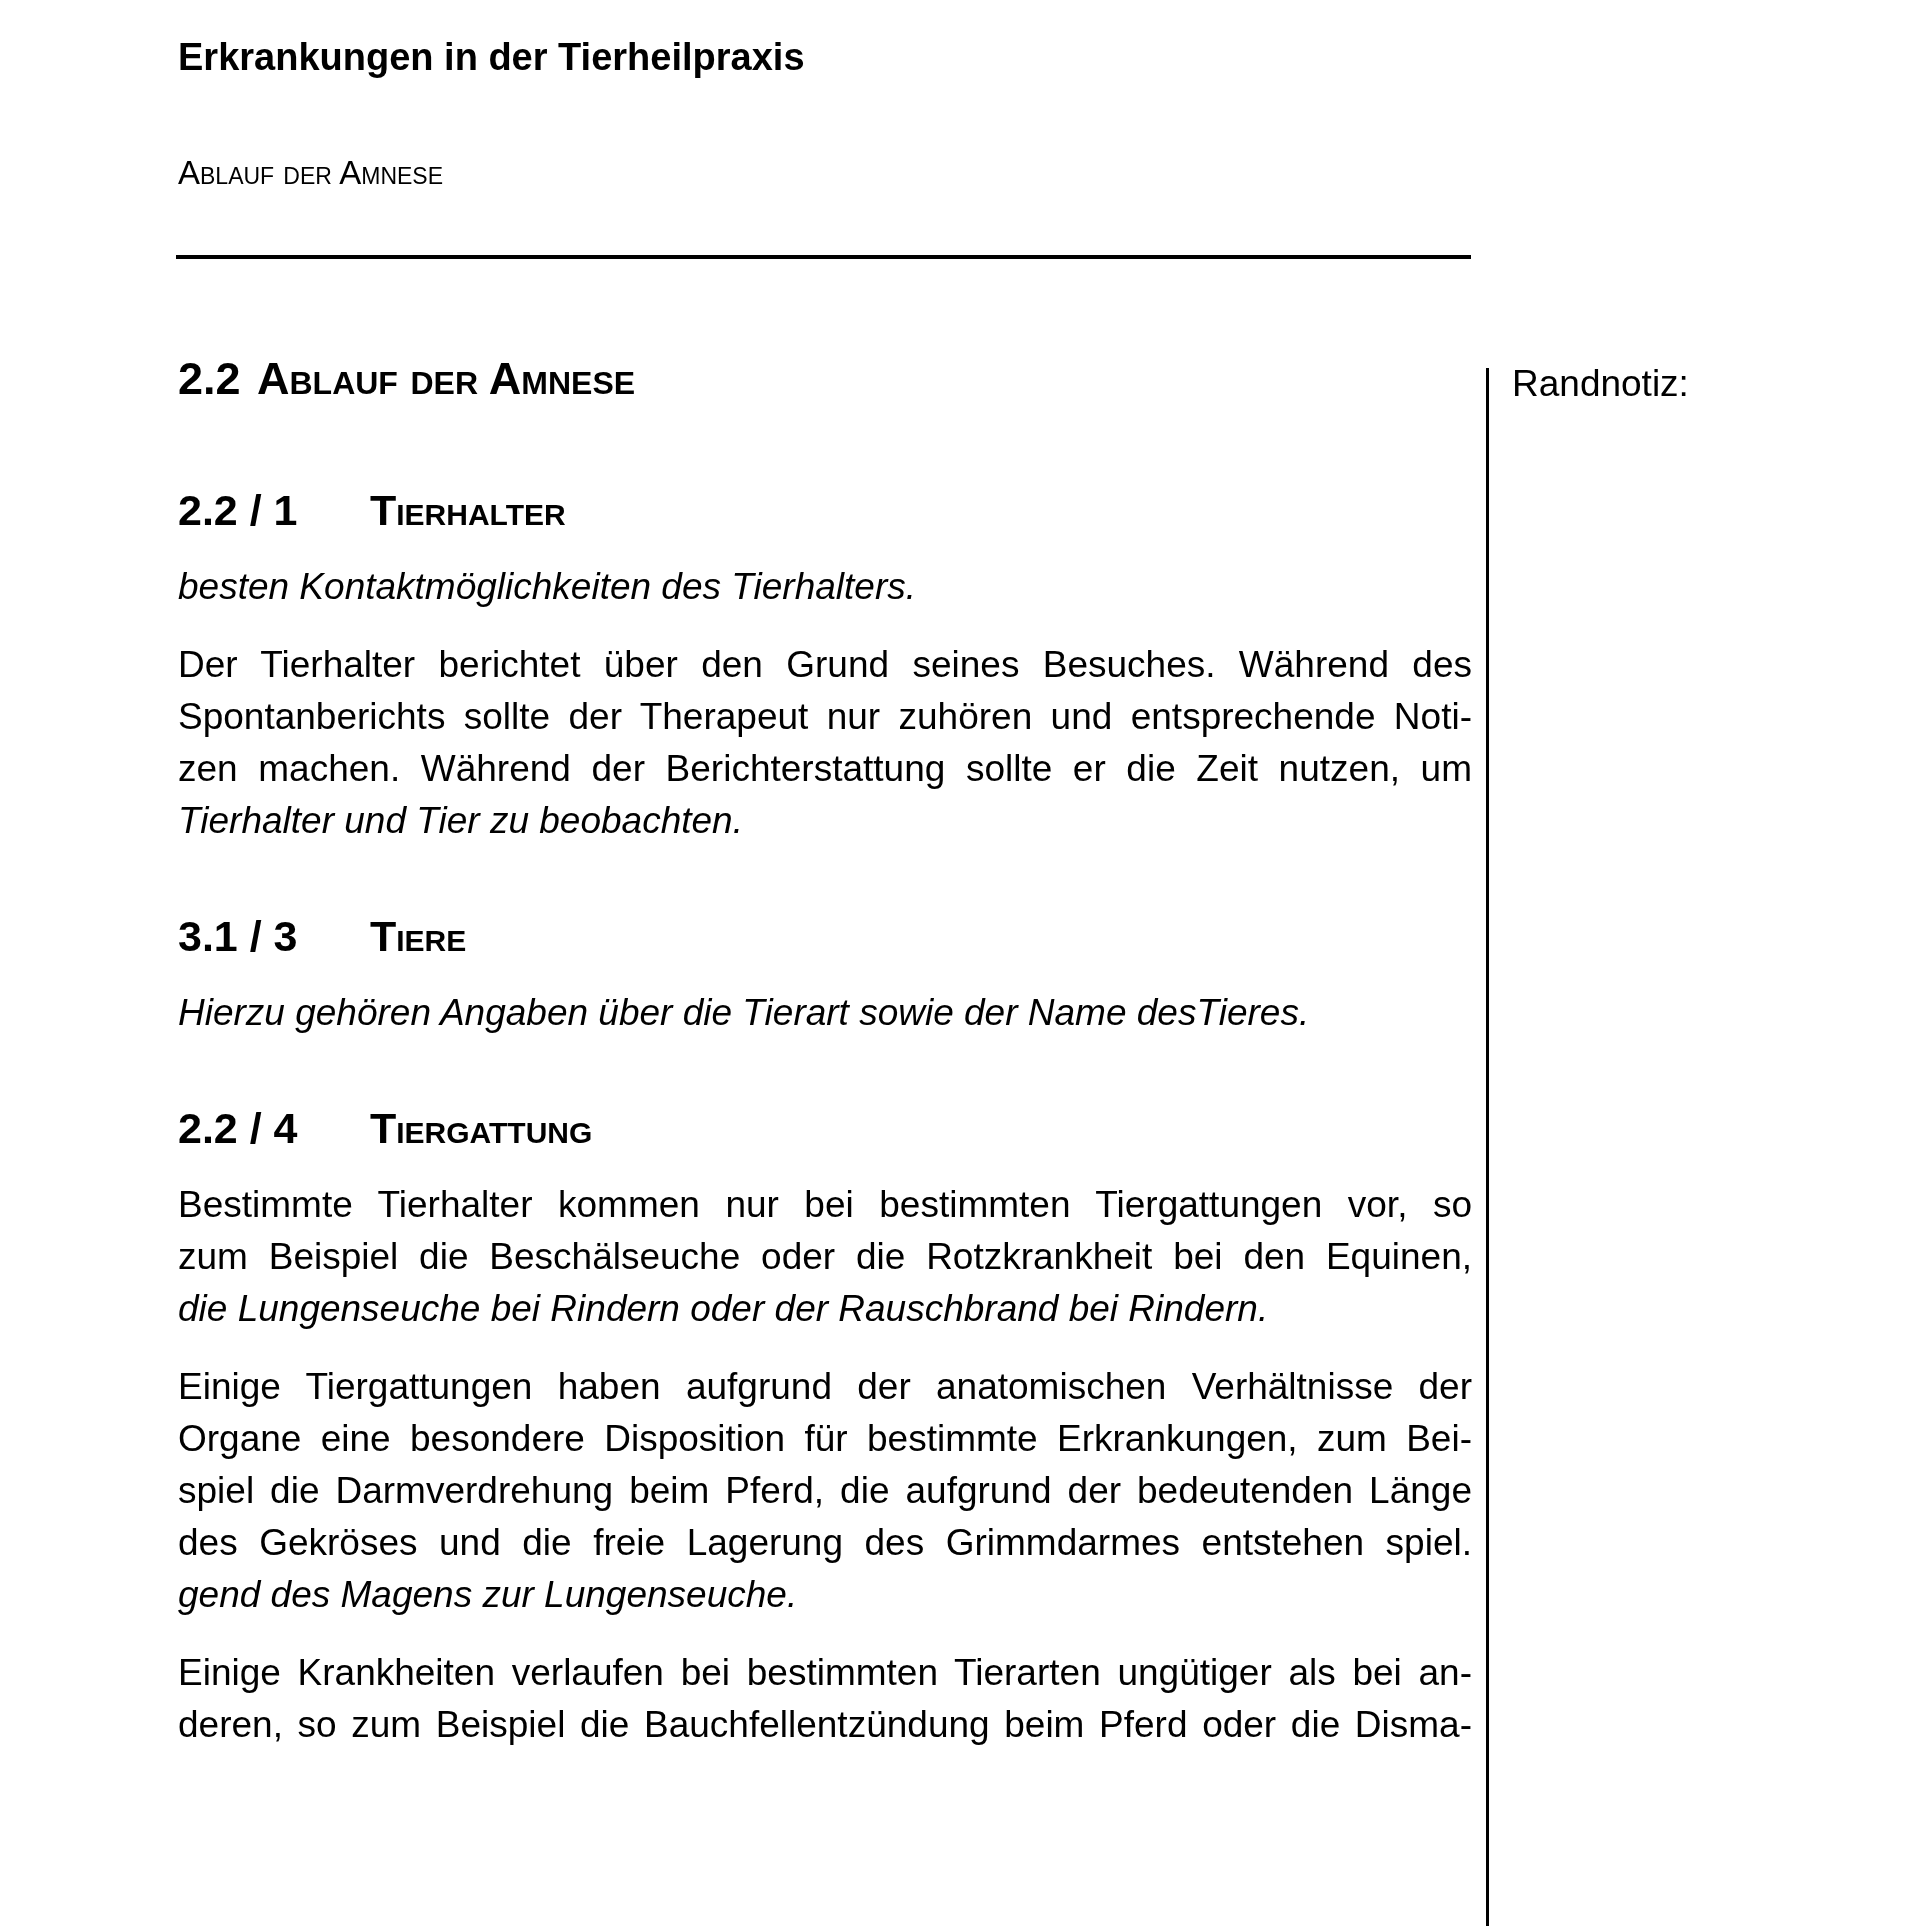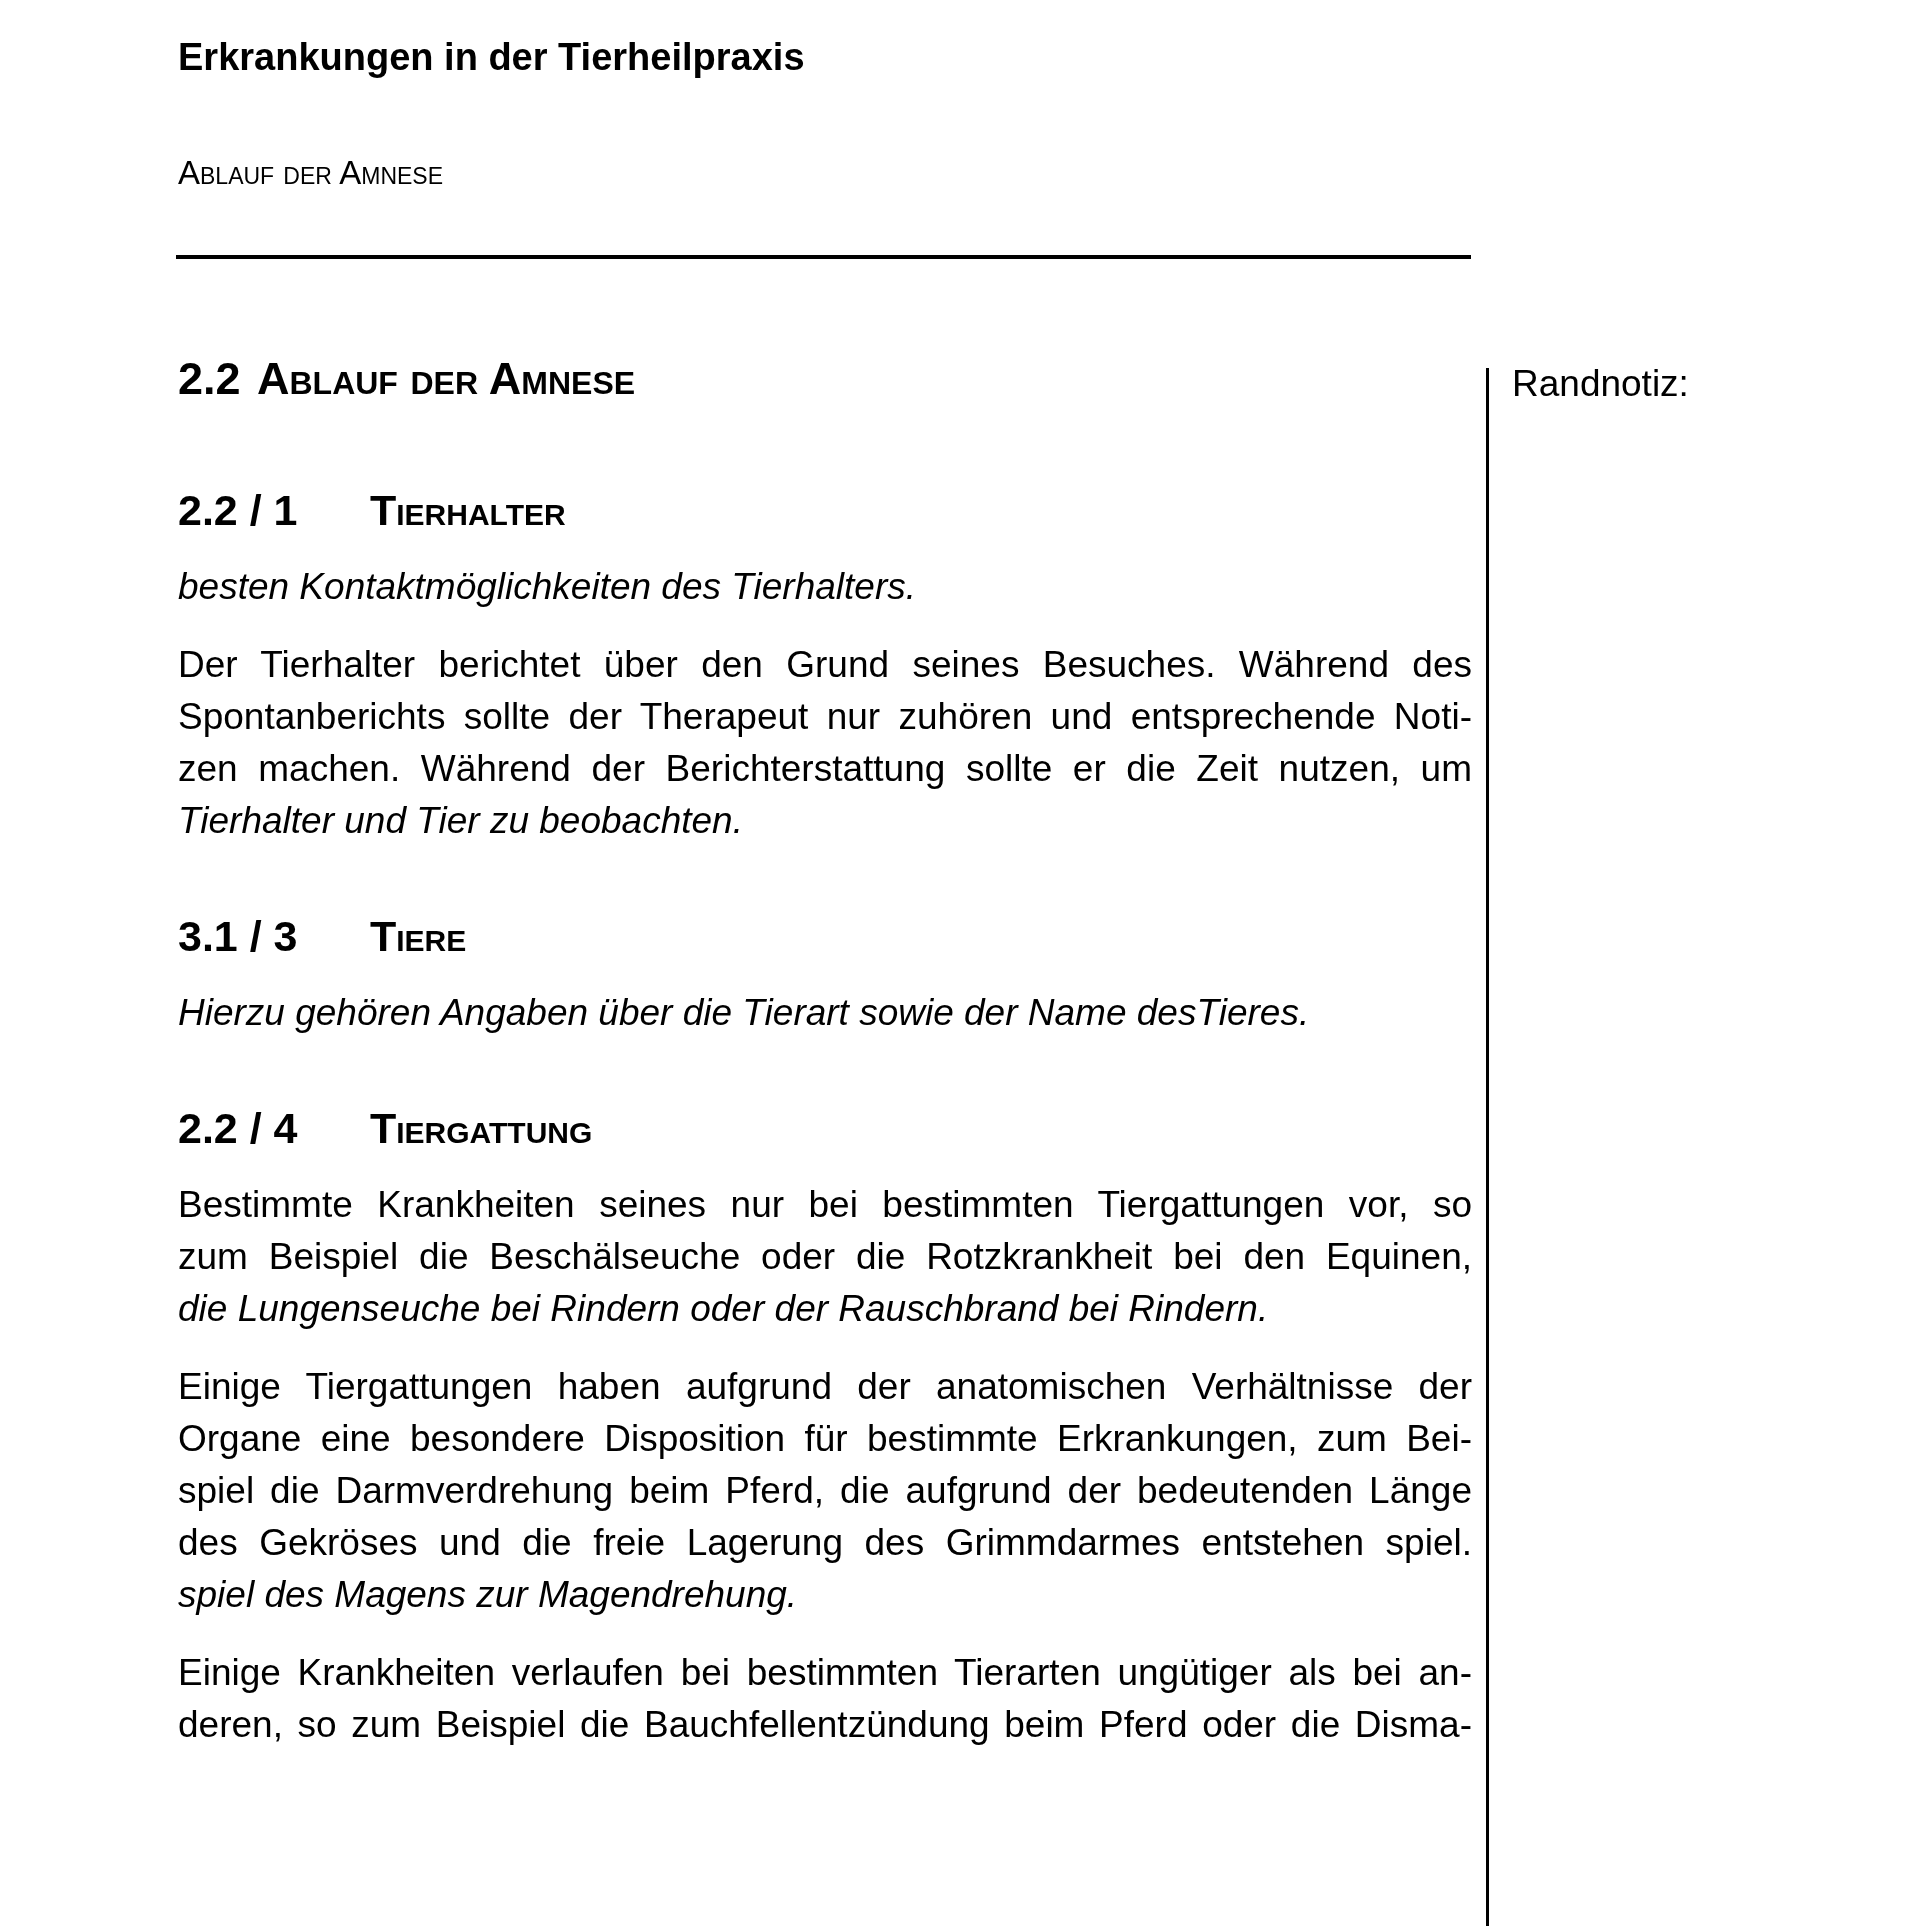--- a/index.html
+++ b/index.html
@@ -124,30 +124,30 @@
         <div class="line">Spontanberichts sollte der Therapeut nur zuhören und entsprechende Noti-</div>
         <div class="line">zen machen. Während der Berichterstattung sollte er die Zeit nutzen, um</div>
         <div class="line last">Tierhalter und Tier zu beobachten.</div>
       </div>
       <div class="sec-heading"><span class="sec-num">3.1 / 3</span><span class="sc">Tiere</span></div>
       <div class="para">
         <div class="line last">Hierzu gehören Angaben über die Tierart sowie der Name desTieres.</div>
       </div>
       <div class="sec-heading"><span class="sec-num">2.2 / 4</span><span class="sc">Tiergattung</span></div>
       <div class="para">
-        <div class="line">Bestimmte Krankheiten seines nur bei bestimmten Tiergattungen vor, so</div>
+        <div class="line">Bestimmte Tierhalter kommen nur bei bestimmten Tiergattungen vor, so</div>
         <div class="line">zum Beispiel die Beschälseuche oder die Rotzkrankheit bei den Equinen,</div>
         <div class="line last">die Lungenseuche bei Rindern oder der Rauschbrand bei Rindern.</div>
       </div>
       <div class="para">
         <div class="line">Einige Tiergattungen haben aufgrund der anatomischen Verhältnisse der</div>
         <div class="line">Organe eine besondere Disposition für bestimmte Erkrankungen, zum Bei-</div>
         <div class="line">spiel die Darmverdrehung beim Pferd, die aufgrund der bedeutenden Länge</div>
         <div class="line">des Gekröses und die freie Lagerung des Grimmdarmes entstehen spiel.</div>
-        <div class="line last">spiel des Magens zur Magendrehung.</div>
+        <div class="line last">gend des Magens zur Lungenseuche.</div>
       </div>
       <div class="para">
         <div class="line">Einige Krankheiten verlaufen bei bestimmten Tierarten ungütiger als bei an-</div>
         <div class="line">deren, so zum Beispiel die Bauchfellentzündung beim Pferd oder die Disma-</div>
       </div>
     </div>
 
 </div>
 
 

